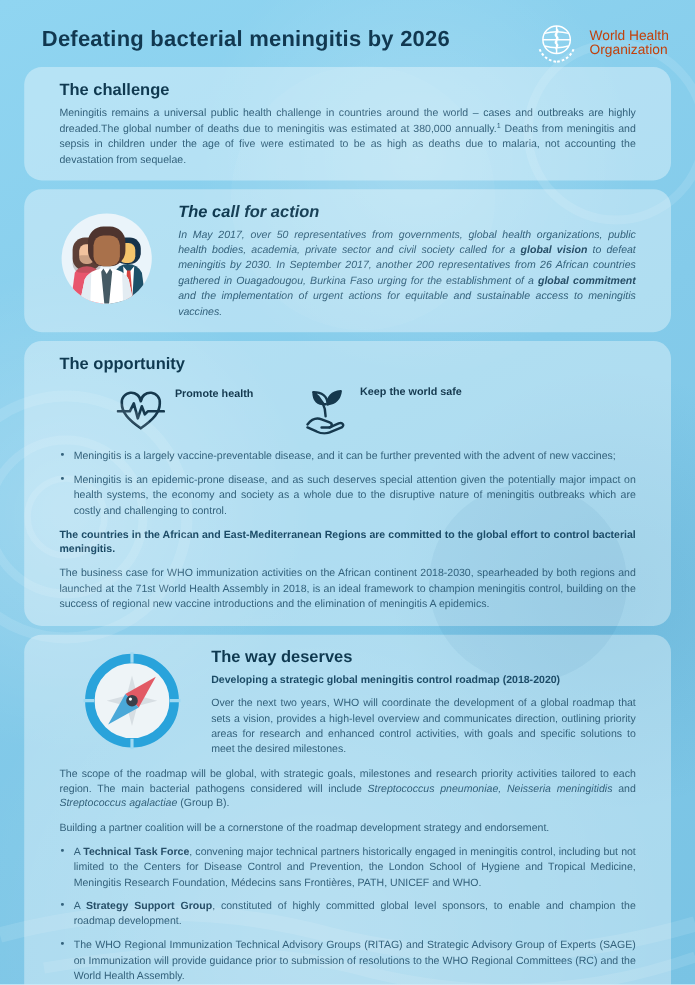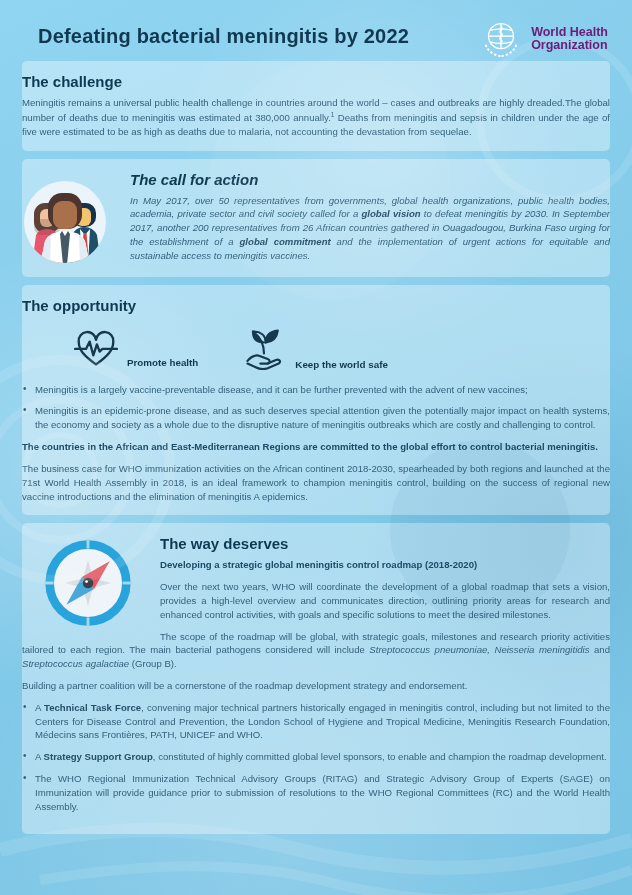--- a/index.html
+++ b/index.html
@@ -12,42 +12,42 @@
       radial-gradient(circle at 60% 16%, rgba(255,255,255,0.20), transparent 24%),
       radial-gradient(circle at 45% 95%, rgba(255,255,255,0.15), transparent 35%),
       linear-gradient(155deg,#90d5f1 0%, #84cbea 45%, #79c3e4 100%);
     position:relative;
   }
   .bg-deco { position:absolute; inset:0; pointer-events:none; opacity:.55; }
 
   .header { position:relative; padding:25px 22px 13px 38px; }
   .title { font-size:20px; font-weight:700; color:#113850; letter-spacing:.2px; }
   .who-logo { position:absolute; top:16px; right:24px; display:flex; align-items:center; gap:7px; }
-  .who-logo .logo-text { color:#701a75; font-weight:700; font-size:12.5px; line-height:1.08; }
+  .who-logo .logo-text { color:#c2410c; font-weight:400; font-size:12.5px; line-height:1.08; }
 
   .panel {
     background:rgba(255,255,255,0.36);
-    border-radius:5px;
+    border-radius:16px;
     margin:0 22px 8px 22px;
-    padding:12px 0;
+    padding:12px 32px;
   }
   h2 { font-size:15px; font-weight:700; color:#0f3950; margin:0 0 6px 0; }
   p, li { font-size:9.6px; line-height:1.44; color:#33617b; text-align:justify; }
   p { margin:0 0 8px 0; }
   p:last-child { margin-bottom:0; }
   b.inline { color:#274f68; }
   i.species { }
   sup { font-size:6.5px; vertical-align:super; }
 
   .cfa { display:flex; gap:22px; align-items:flex-start;font-style:italic; }
   .cfa .avatar-wrap { flex:none; width:86px; margin-top:8px; }
   .cfa .cfa-body { flex:1; }
 
   .missions { display:flex; align-items:center; margin:12px 0 13px 52px; }
-  .mission { display:flex; align-items:flex-end; gap:9px; margin-right:44px; }
+  .mission { display:flex; align-items:flex-start; gap:9px; margin-right:44px; }
   .mission-label { font-size:9.8px; font-weight:700; color:#14384e; white-space:nowrap; text-align:left; }
 
   ul.dots { list-style:none; margin:0 0 8px 0; }
   ul.dots li { position:relative; padding-left:13px; margin-bottom:8px; }
   ul.dots li::before { content:"•"; position:absolute; left:1px; top:-1px; color:#33617b; font-size:10px; }
   .commit { font-weight:700; color:#1c4b66; }
 
   .wf-compass { float:left; width:92px; height:92px; margin:2px 26px 8px 20px; }
   .wf-sub { font-weight:700; color:#1c4b66; text-align:left; }
 
@@ -63,21 +63,21 @@
     <circle cx="60" cy="470" r="35" stroke-width="6"></circle>
     <circle cx="560" cy="120" r="80" stroke-width="8"></circle>
     <path d="M0 850 q150 -40 300 0 q160 40 332 -10" stroke-width="14"></path>
     <path d="M40 880 q180 -30 300 5 q150 35 292 -15" stroke-width="10"></path>
   </g>
   <circle cx="480" cy="530" r="90" fill="rgba(20,100,150,0.10)"></circle>
   <circle cx="330" cy="180" r="120" fill="rgba(255,255,255,0.08)"></circle>
 </svg>
 
 <div class="header">
-  <div class="title">Defeating bacterial meningitis by 2022</div>
+  <div class="title">Defeating bacterial meningitis by 2026</div>
   <div class="who-logo">
     <svg width="46" height="46" viewBox="0 0 48 48">
       <g stroke="#ffffff" fill="none" stroke-width="1.4">
         <circle cx="24" cy="21" r="13"></circle>
         <path d="M11 21 h26"></path>
         <path d="M12.5 15 a22 10 0 0 1 23 0"></path>
         <path d="M12.5 27 a22 10 0 0 0 23 0"></path>
         <path d="M24 8 v26"></path>
         <path d="M24 11 c4 2 -4 5 0 7 c4 2 -4 5 0 7 c3 1.5 -2 3.5 0 5" stroke-width="1.6"></path>
         <path d="M8 30 c2 6 8 11 16 12" stroke-width="2" stroke-dasharray="2.5 2"></path>

